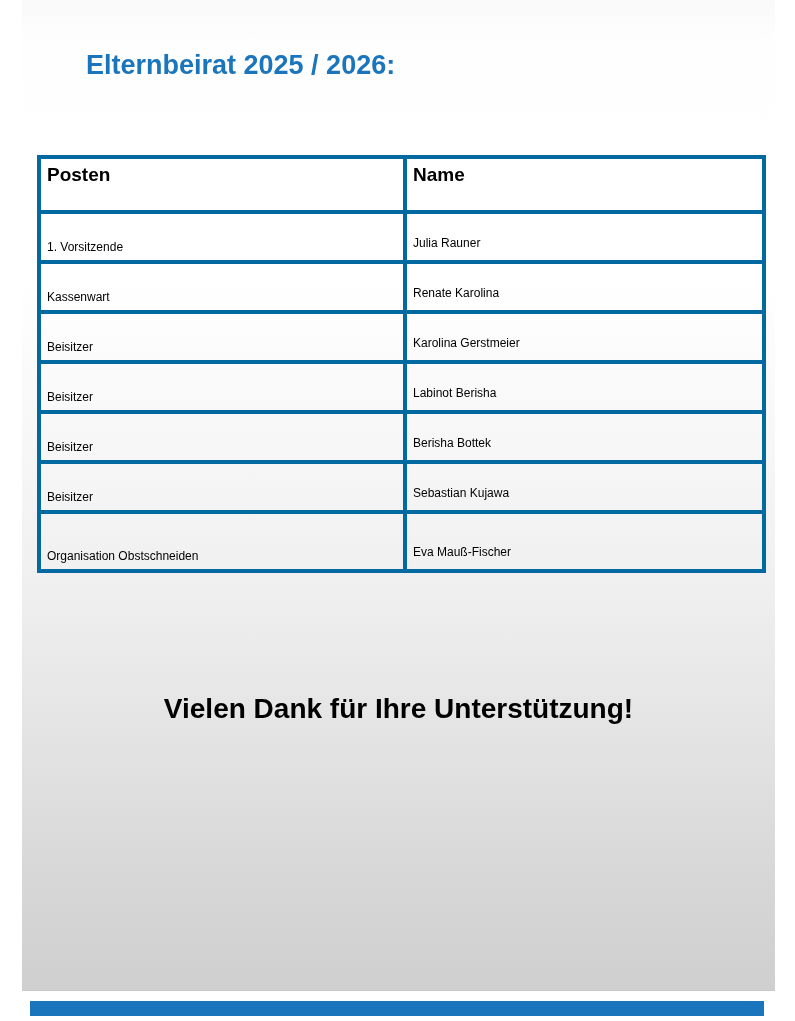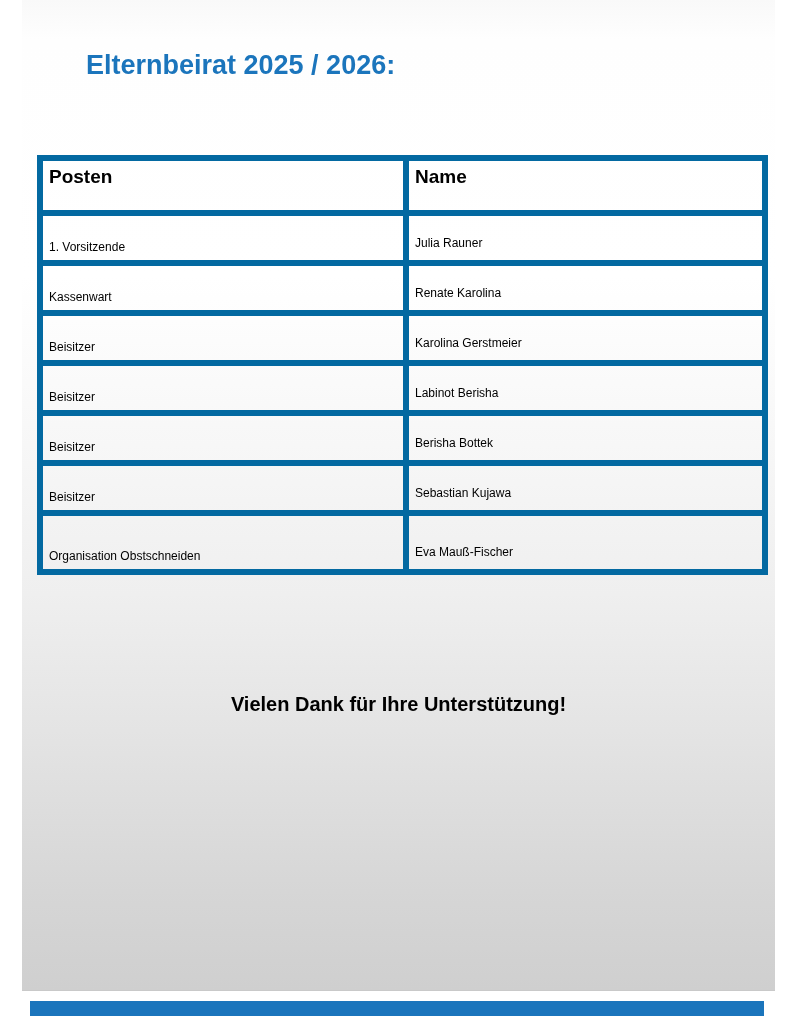--- a/index.html
+++ b/index.html
@@ -28,21 +28,21 @@
   table.board-table {
     position: absolute;
     left: 37px; top: 155px;
     width: 725px;
     border-collapse: collapse;
     table-layout: fixed;
     background: transparent;
   }
   table.board-table th,
   table.board-table td {
-    border: 6px solid #0369a1;
+    border: 4px solid #0369a1;
     text-align: left;
     background: transparent;
   }
   table.board-table th {
     height: 55px;
     vertical-align: top;
     padding: 5px 4px 0 6px;
     font-size: 19px;
     font-weight: bold;
   }
@@ -56,21 +56,21 @@
   table.board-table td.col-name   { padding: 0 4px 10px 6px; }
   table.board-table tr:last-child td { height: 59px; }
   .col1 { width: 366px; }
   .col2 { width: 359px; }
 
   .thanks-line {
     position: absolute;
     left: 22px; top: 693px;
     width: 753px;
     text-align: center;
-    font-size: 20px;
+    font-size: 28px;
     font-weight: bold;
   }
 
   .footer-bar {
     position: absolute;
     left: 30px; top: 1001px;
     width: 734px; height: 15px;
   }
 </style>
 </head>

